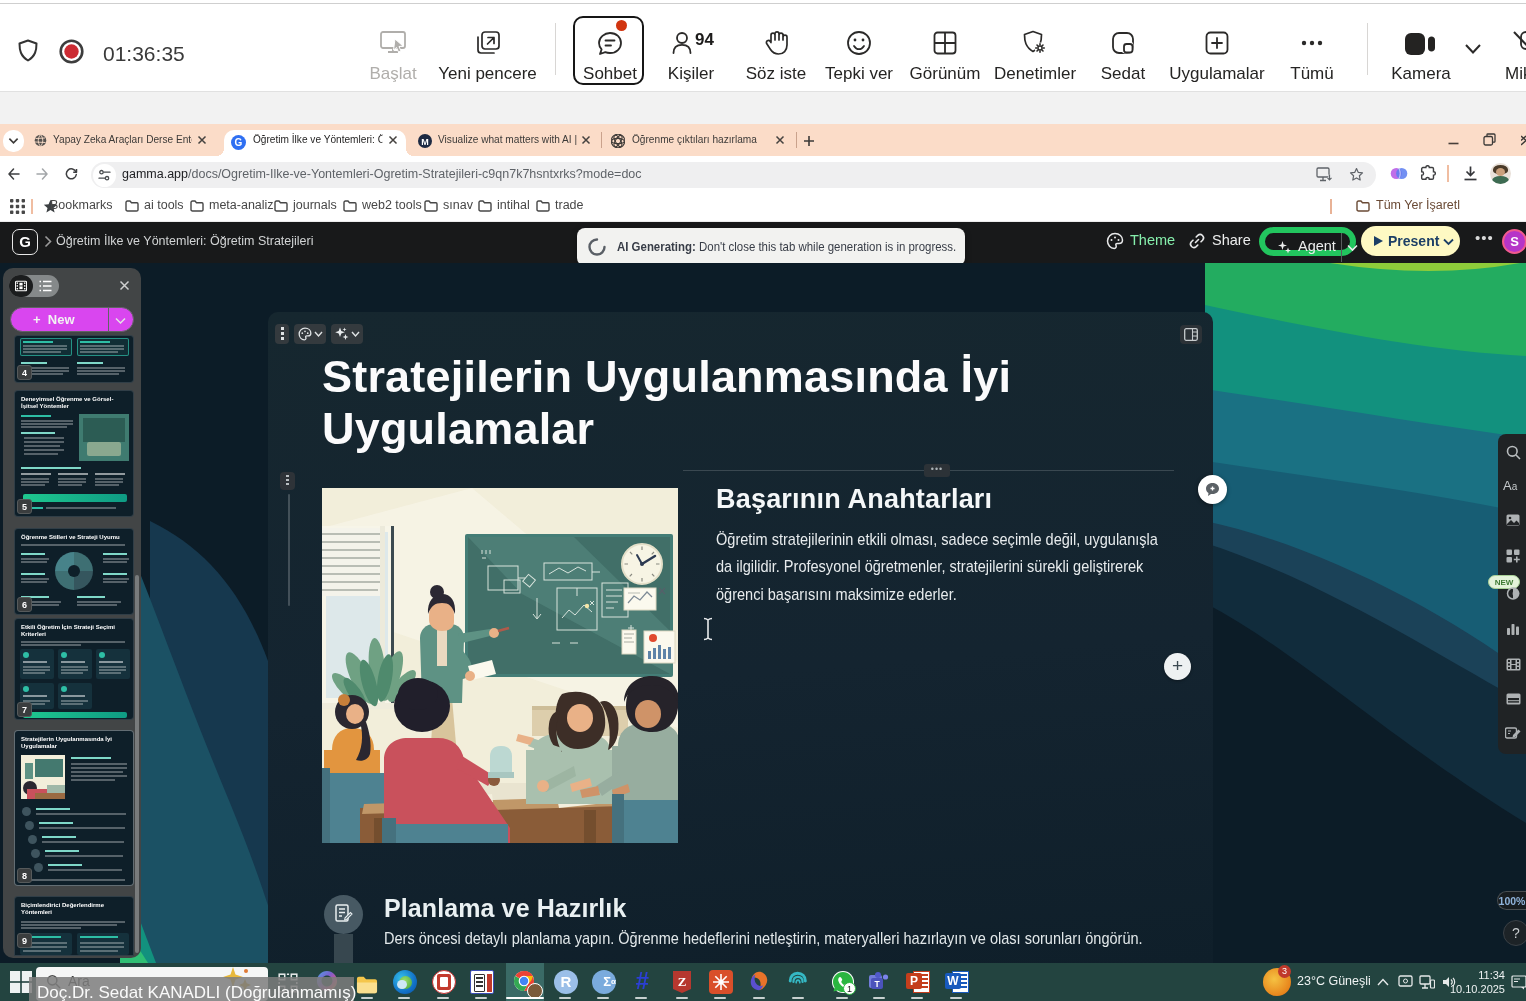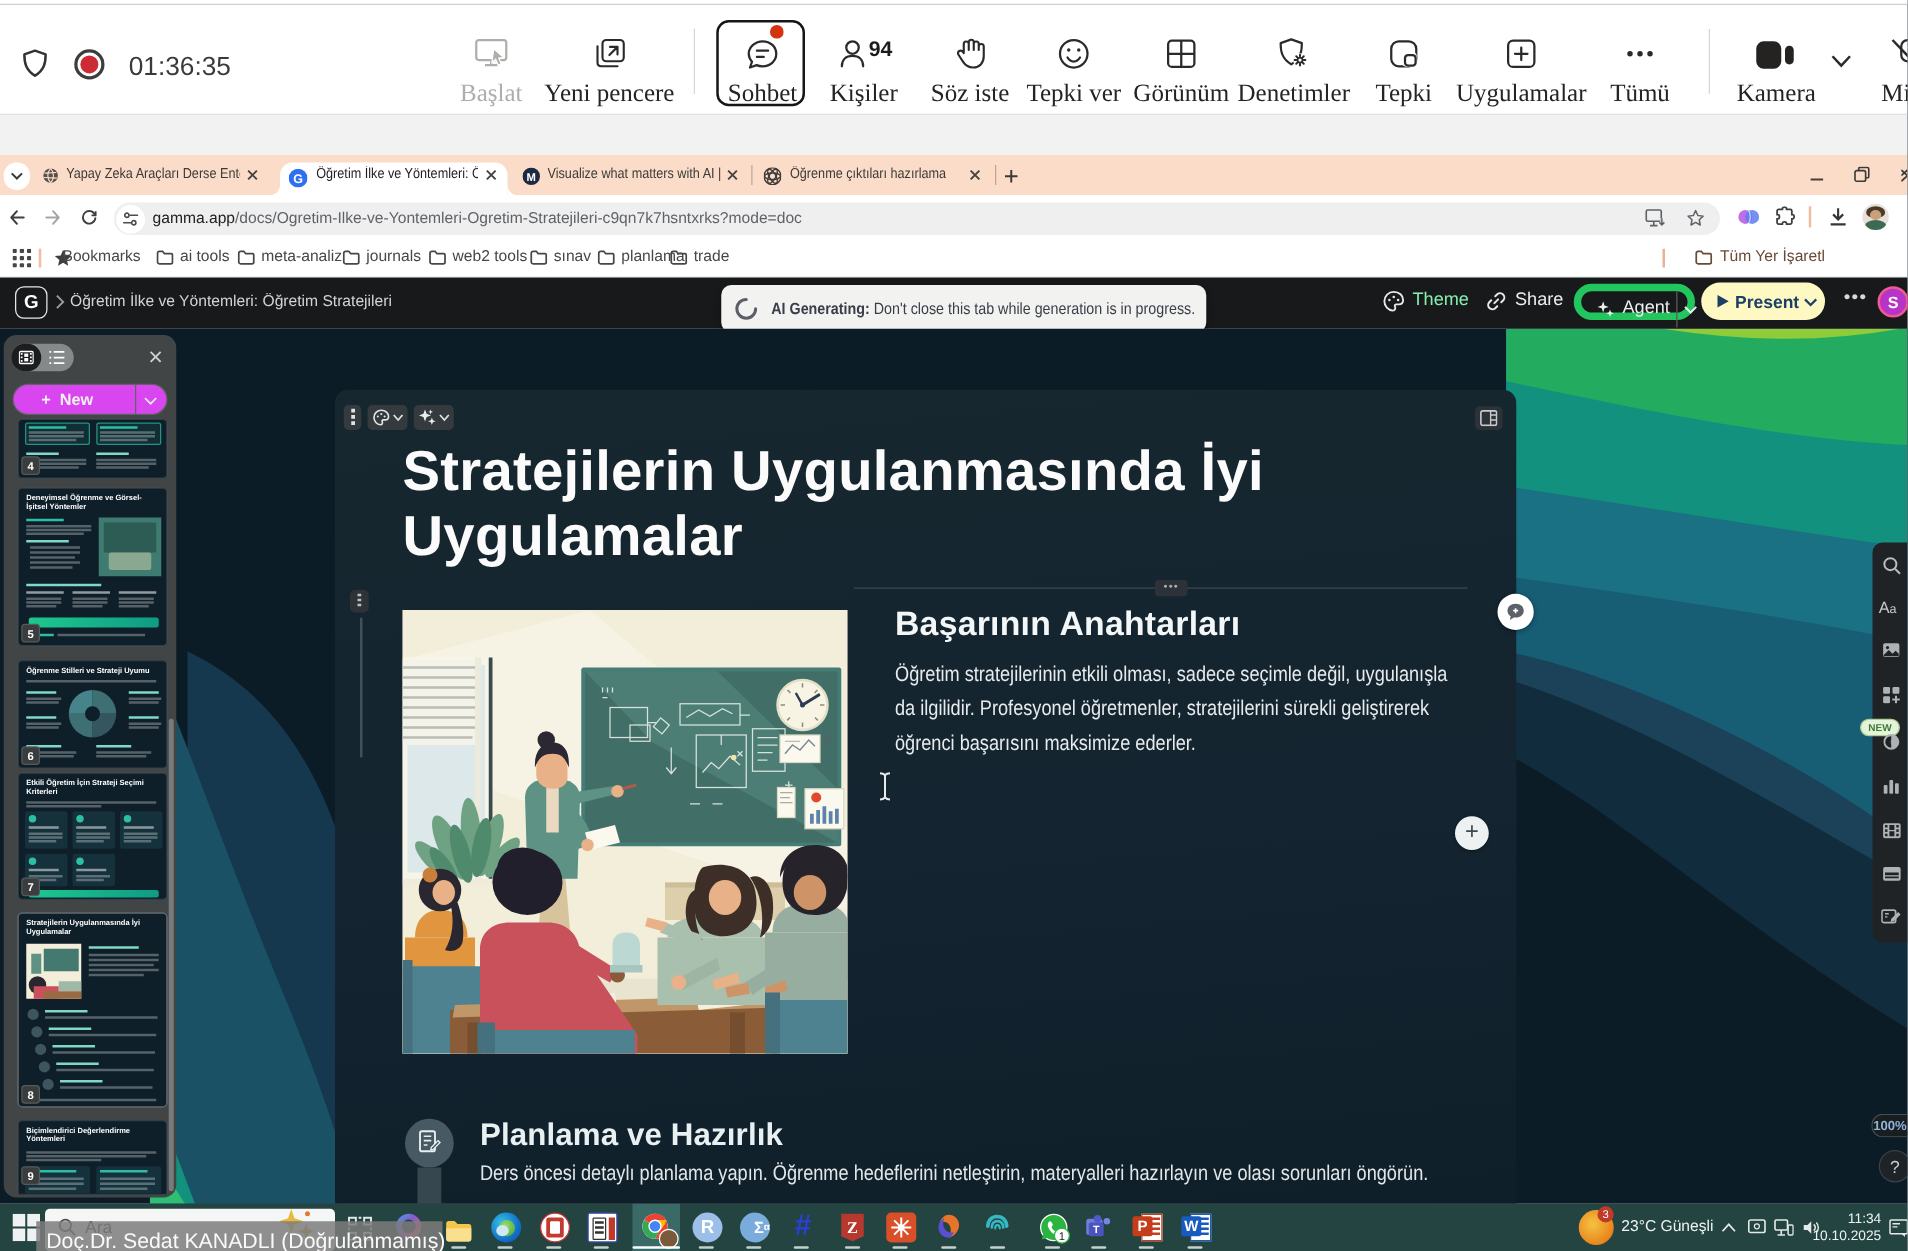--- a/index.html
+++ b/index.html
@@ -3,21 +3,21 @@
 <meta charset="utf-8">
 <style>
   * { margin:0; padding:0; box-sizing:border-box; }
   html,body { width:1526px; height:1001px; overflow:hidden; }
   body { font-family:"Liberation Sans", sans-serif; position:relative; background:#fff; }
   .abs { position:absolute; }
   
   #zoombar { left:0; top:0; width:1526px; height:91px; background:#fff; border-top:3px solid #fff; }
   #zoombar .topline { position:absolute; left:0; top:0; width:100%; height:1px; background:#cfcfcf; }
   .zbtn { position:absolute; top:0; height:91px; text-align:center; color:#252423; }
-  .zbtn .lab { position:absolute; left:50%; transform:translateX(-50%); top:61px; font-size:20px; white-space:nowrap;font-family:Liberation Serif, serif; }
+  .zbtn .lab { position:absolute; left:50%; transform:translateX(-50%); top:61px; font-size:17px; white-space:nowrap; }
   .zbtn svg { position:absolute; left:50%; transform:translateX(-50%); top:26px; }
   .zbtn.dis { color:#b0aeab; }
   .zdiv { position:absolute; top:20px; width:1px; height:52px; background:#d8d6d4; }
   #graystrip { left:0; top:91px; width:1526px; height:33px; background:#f2f2f2; border-top:1px solid #e1e1e1;}
   
   #tabstrip { left:0; top:124px; width:1526px; height:32px; background:#fbdcc8; }
   .tab-txt { font-size:11.5px; color:#3c3a38; white-space:nowrap; overflow:hidden; transform:scaleX(0.88); transform-origin:0 50%; }
   #navbar { left:0; top:156px; width:1526px; height:39px; background:#fff; }
   #omnibox { position:absolute; left:91px; top:6px; width:1285px; height:26px; background:#efeff0; border-radius:13px; }
   #bookbar { left:0; top:195px; width:1526px; height:27px; background:#fff; border-bottom:1px solid #ececec; }
@@ -119,21 +119,21 @@
         </g>
       </svg>
     <div class="lab">Denetimler</div>
   </div>
   <div class="zbtn" style="left:1090px;width:66px;">
     <svg width="28" height="28" viewBox="0 0 28 28">
         <rect x="4" y="4" width="20" height="20" rx="6" fill="none" stroke="#2b2a29" stroke-width="1.8"></rect>
         <rect x="12.5" y="12.5" width="12" height="12" rx="4" fill="#fff"></rect>
         <rect x="15" y="15" width="8.5" height="8.5" rx="2.5" fill="none" stroke="#2b2a29" stroke-width="1.8"></rect>
       </svg>
-    <div class="lab">Tepki</div>
+    <div class="lab">Sedat</div>
   </div>
   <div class="zbtn" style="left:1172px;width:90px;">
     <svg width="28" height="28" viewBox="0 0 28 28">
         <rect x="3.5" y="3.5" width="21" height="21" rx="4" fill="none" stroke="#2b2a29" stroke-width="1.8"></rect>
         <path d="M14 9 L14 19 M9 14 L19 14" stroke="#2b2a29" stroke-width="1.8" stroke-linecap="round"></path>
       </svg>
     <div class="lab">Uygulamalar</div>
   </div>
   <div class="zbtn" style="left:1280px;width:64px;">
     <svg width="34" height="28" viewBox="0 0 34 28">
@@ -313,21 +313,21 @@
       <path d="M1 2.5 C1 1.7 1.6 1 2.5 1 L5 1 L6.5 2.8 L12 2.8 C12.8 2.8 13 3.3 13 4 L13 10 C13 10.8 12.4 11 11.5 11 L2.5 11 C1.6 11 1 10.4 1 9.5 Z" fill="none" stroke="#474747" stroke-width="1.4"></path>
     </svg>
   <div class="bk" style="left:362px;">web2 tools</div>
   <svg class="abs" style="left:424px;top:5px" width="14" height="12" viewBox="0 0 14 12">
       <path d="M1 2.5 C1 1.7 1.6 1 2.5 1 L5 1 L6.5 2.8 L12 2.8 C12.8 2.8 13 3.3 13 4 L13 10 C13 10.8 12.4 11 11.5 11 L2.5 11 C1.6 11 1 10.4 1 9.5 Z" fill="none" stroke="#474747" stroke-width="1.4"></path>
     </svg>
   <div class="bk" style="left:443px;">sınav</div>
   <svg class="abs" style="left:478px;top:5px" width="14" height="12" viewBox="0 0 14 12">
       <path d="M1 2.5 C1 1.7 1.6 1 2.5 1 L5 1 L6.5 2.8 L12 2.8 C12.8 2.8 13 3.3 13 4 L13 10 C13 10.8 12.4 11 11.5 11 L2.5 11 C1.6 11 1 10.4 1 9.5 Z" fill="none" stroke="#474747" stroke-width="1.4"></path>
     </svg>
-  <div class="bk" style="left:497px;">planlama</div>
+  <div class="bk" style="left:497px;">intihal</div>
   <svg class="abs" style="left:536px;top:5px" width="14" height="12" viewBox="0 0 14 12">
       <path d="M1 2.5 C1 1.7 1.6 1 2.5 1 L5 1 L6.5 2.8 L12 2.8 C12.8 2.8 13 3.3 13 4 L13 10 C13 10.8 12.4 11 11.5 11 L2.5 11 C1.6 11 1 10.4 1 9.5 Z" fill="none" stroke="#474747" stroke-width="1.4"></path>
     </svg>
   <div class="bk" style="left:555px;">trade</div>
   <div class="abs" style="left:1330px;top:4px;width:2px;height:15px;background:#e8b296;"></div>
   <svg class="abs" style="left:1356px;top:5px" width="14" height="12" viewBox="0 0 14 12">
       <path d="M1 2.5 C1 1.7 1.6 1 2.5 1 L5 1 L6.5 2.8 L12 2.8 C12.8 2.8 13 3.3 13 4 L13 10 C13 10.8 12.4 11 11.5 11 L2.5 11 C1.6 11 1 10.4 1 9.5 Z" fill="none" stroke="#6a4a35" stroke-width="1.4"></path>
     </svg>
   <div class="bk" style="left:1376px;color:#6a4a35;">Tüm Yer İşaretl</div>
 </div>

